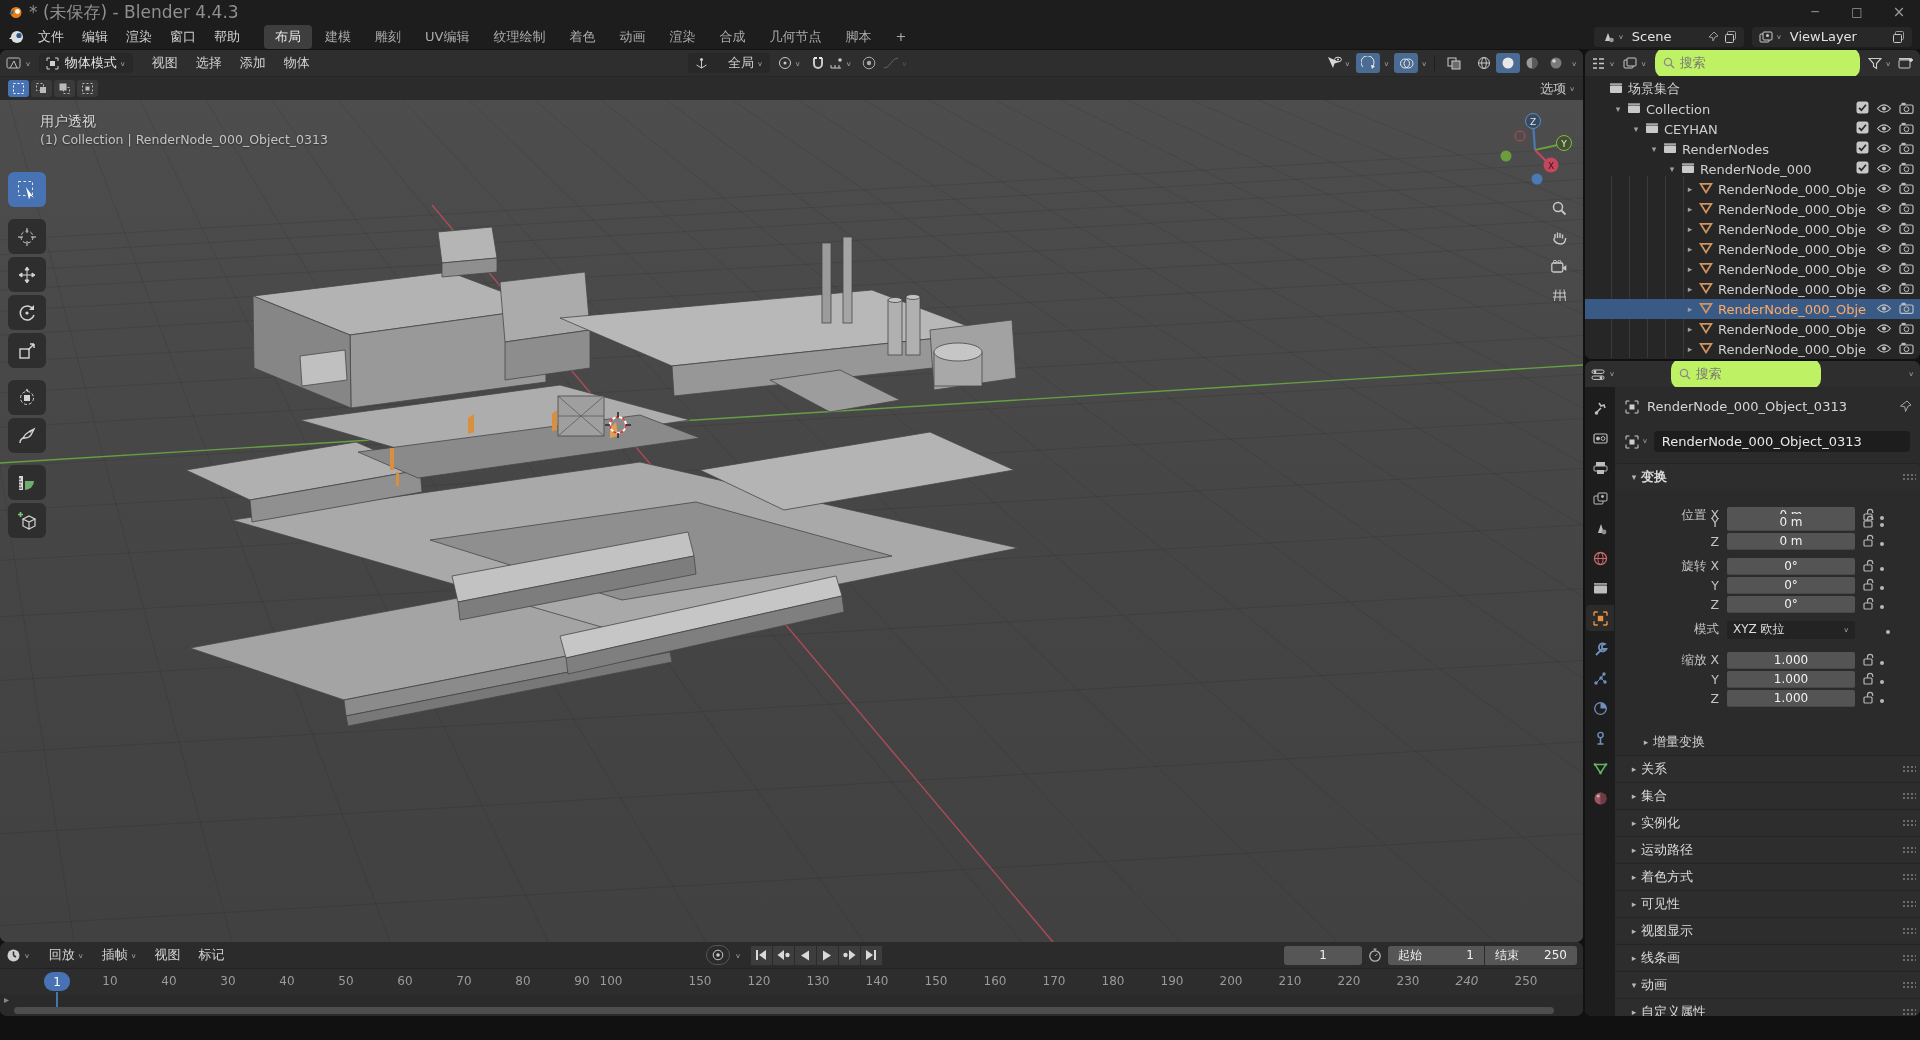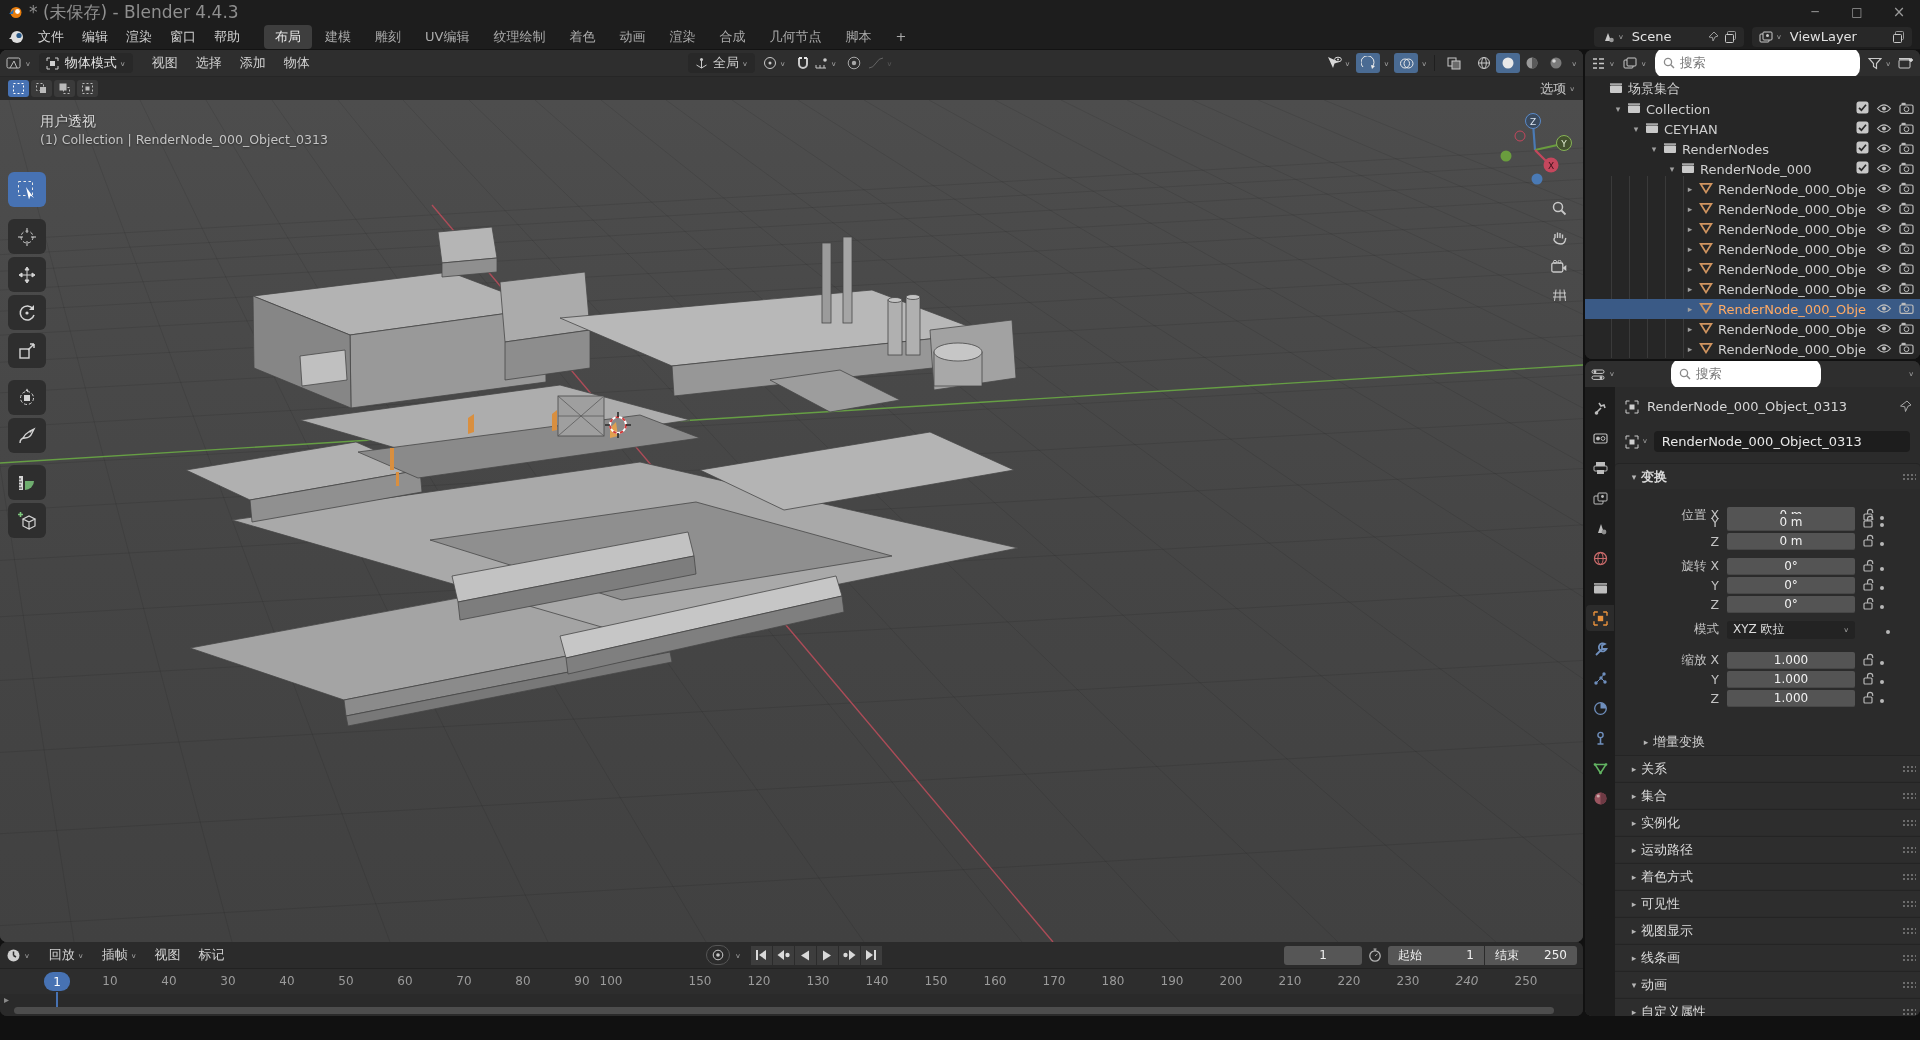--- a/index.html
+++ b/index.html
@@ -36,21 +36,21 @@
   .tool-gap{height:9px;}
   
   .vp-navbtn{position:absolute;width:28px;height:26px;display:flex;align-items:center;justify-content:center;border-radius:6px;color:#c9c9c9;}
   
   #outliner{left:1585px;top:50px;width:335px;height:309px;display:flex;flex-direction:column;}
   #outliner-body{flex:1;position:relative;background:#262626;overflow:hidden;}
   .ol-row{position:absolute;left:0;width:335px;height:20px;display:flex;align-items:center;}
   .ol-row.selected{background:#3a5a86;}
   .ol-label{white-space:nowrap;overflow:hidden;max-width:175px;}
   .ol-right{position:absolute;right:6px;display:flex;gap:7px;align-items:center;}
-  .searchbox{background:#ffffff;border-radius:10px;height:30px;display:flex;align-items:center;padding:0 8px;color:#787878;}
+  .searchbox{background:#bef264;border-radius:10px;height:30px;display:flex;align-items:center;padding:0 8px;color:#787878;}
   
   #properties{left:1585px;top:361px;width:335px;height:655px;display:flex;flex-direction:column;}
   #prop-body{flex:1;position:relative;background:#2b2b2b;}
   #prop-tabs{position:absolute;left:0;top:0;width:30px;height:100%;background:#1d1d1d;display:flex;flex-direction:column;align-items:center;padding-top:8px;}
   .ptab{width:28px;height:26px;display:flex;align-items:center;justify-content:center;border-radius:4px 0 0 4px;margin-bottom:4px;}
   .ptab.active{background:#2b2b2b;}
   #prop-content{position:absolute;left:30px;top:0;right:0;height:100%;}
   .tr-row{position:absolute;height:17px;display:flex;align-items:center;}
   .tr-label{width:112px;text-align:right;padding-right:8px;color:#c3c3c3;font-size:12.5px;}
   .tr-field{width:128px;height:17px;background:#545454;border-radius:2px;color:#f1f1f1;
@@ -169,21 +169,21 @@
         <div class="menu-item">添加</div>
         <div class="menu-item">物体</div>
       </div>
 
     <div class="abs row" style="left:688px">
       <div class="pill">
         <svg width="13" height="13">
             <path d="M6.5 11 V3 M6.5 11 L1.5 8 M6.5 11 L11.5 8" stroke="#c9c9c9" fill="none"></path>
             <circle cx="6.5" cy="2.5" r="1.5" fill="#c9c9c9"></circle>
           </svg>
-        <span style="margin-left:5px">全局</span>
+        <span style="margin-left:20px">全局</span>
         <span class="chev">∨</span>
       </div>
       <div class="row" style="margin-left:8px">
         <svg width="14" height="14">
             <circle cx="7" cy="7" r="5.5" fill="none" stroke="#c9c9c9"></circle>
             <circle cx="7" cy="7" r="1.5" fill="#c9c9c9"></circle>
           </svg>
           <span class="chev">∨</span>
       </div>
       <div class="row" style="margin-left:10px">

